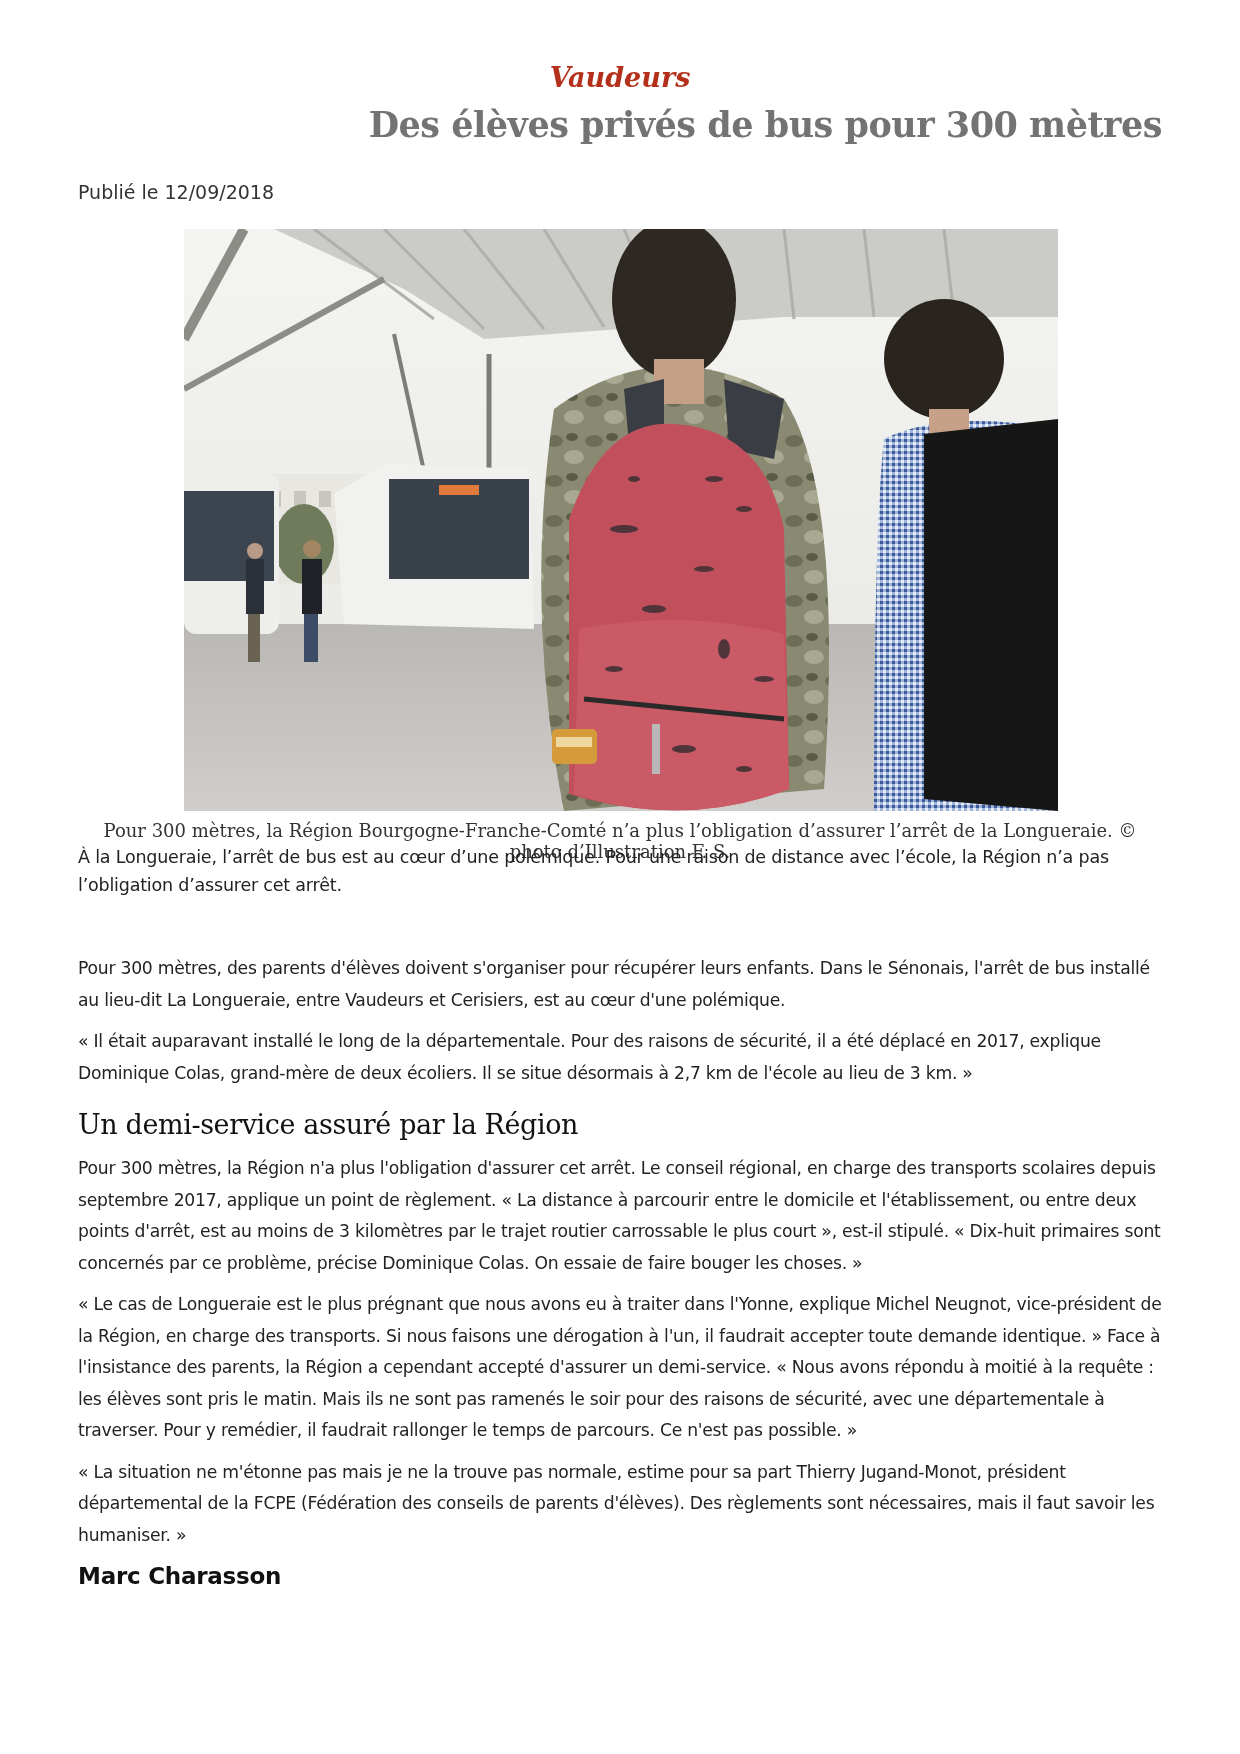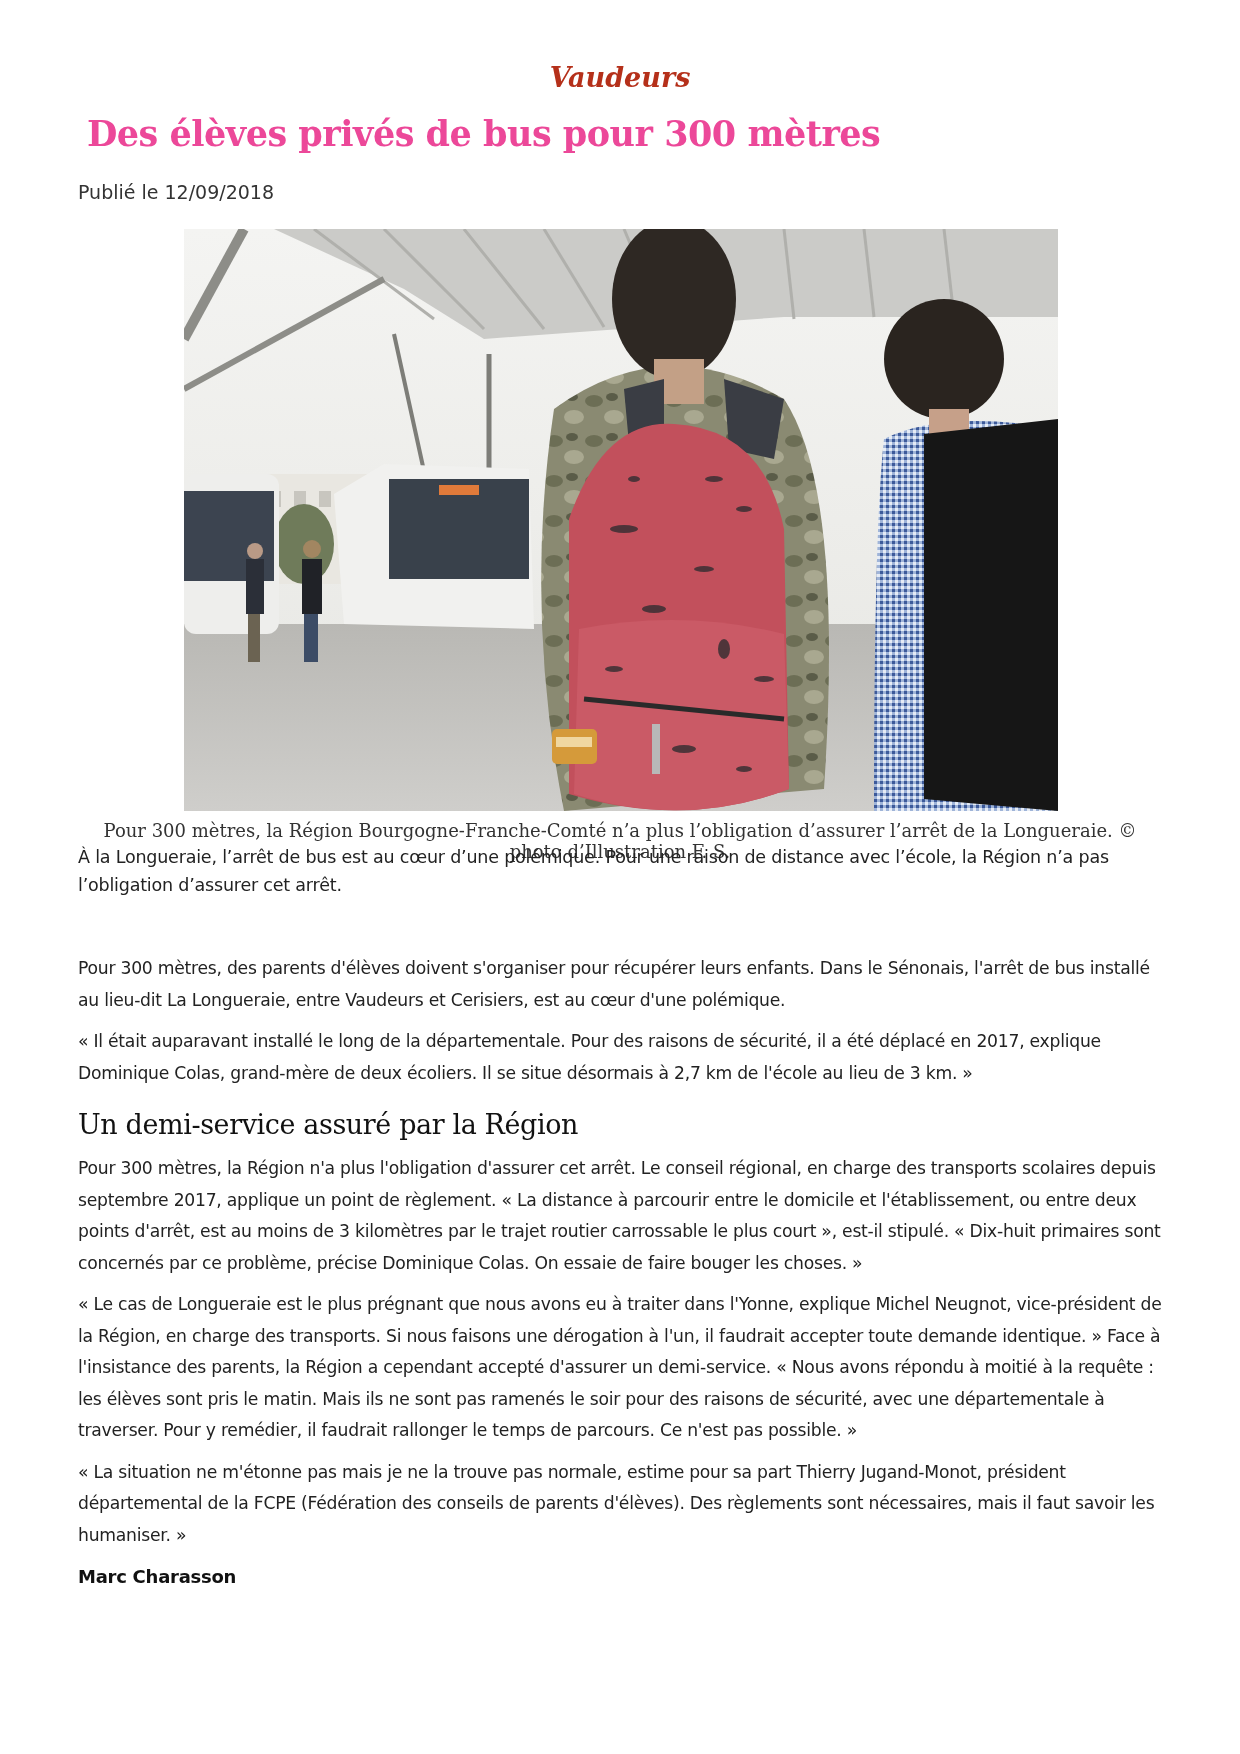--- a/index.html
+++ b/index.html
@@ -1,30 +1,30 @@
 <!DOCTYPE html>
 <html><head>
 <meta charset="utf-8">
 <style>
   html, body { margin: 0; padding: 0; background: #ffffff; }
   body { width: 1240px; height: 1754px; position: relative; overflow: hidden; color: #1a1a1a; }
   .page { position: absolute; left: 78px; top: 0; width: 1084px; }
   .kicker { position: absolute; left: 0; width: 1084px; top: 62px; text-align: center;
     font-family: "DejaVu Serif", serif; font-style: italic; font-weight: bold; font-size: 27px; color: #b5301a; }
-  .title { position: absolute; left: 0; width: 1084px; top: 104px; text-align: left;
-    font-family: "DejaVu Serif", serif; font-weight: bold; font-size: 35px; color: #ec4899; margin: 9px; letter-spacing: -0.5px; }
+  .title { position: absolute; left: 0; width: 1084px; top: 104px; text-align: right;
+    font-family: "DejaVu Serif", serif; font-weight: bold; font-size: 35px; color: #737373; margin: 0; letter-spacing: -0.5px; }
   .pubdate { position: absolute; left: 0; top: 181px; font-family: "DejaVu Sans", sans-serif; font-size: 19px; color: #333; }
   .figure { position: absolute; left: 106px; top: 229px; width: 874px; height: 582px; overflow: hidden; background: #d9d8d4; }
   .caption { position: absolute; left: 0; width: 1084px; top: 820px; text-align: center;
     font-family: "DejaVu Serif", serif; font-size: 18px; color: #333; }
   .lead { position: absolute; left: 0; top: 843px; width: 1084px; font-family: "DejaVu Sans", sans-serif; font-size: 17.5px; line-height: 28px; color: #222; margin: 0; letter-spacing: -0.2px; }
   .body { position: absolute; left: 0; top: 945px; width: 1090px; font-family: "DejaVu Sans", sans-serif; font-size: 17.2px; line-height: 31.5px; color: #222; letter-spacing: -0.25px; margin-top: 8px; }
   .body p { margin: 0 0 10px 0; }
   .body h2 { font-family: "DejaVu Serif", serif; font-weight: normal; font-size: 27px; color: #111; margin: 18px 0 10px 0; line-height: 36px; letter-spacing: -0.4px; }
-  .author { font-weight: bold; font-size: 18px; color: #111; margin-top: 6px; }
+  .author { font-weight: bold; font-size: 23px; color: #111; margin-top: 6px; }
 </style>
 </head>
 <body>
 
 <div class="page">
   <div class="kicker">Vaudeurs</div>
   <h1 class="title">Des élèves privés de bus pour 300 mètres</h1>
   <div class="pubdate">Publié le 12/09/2018</div>
 
   <div class="figure">

